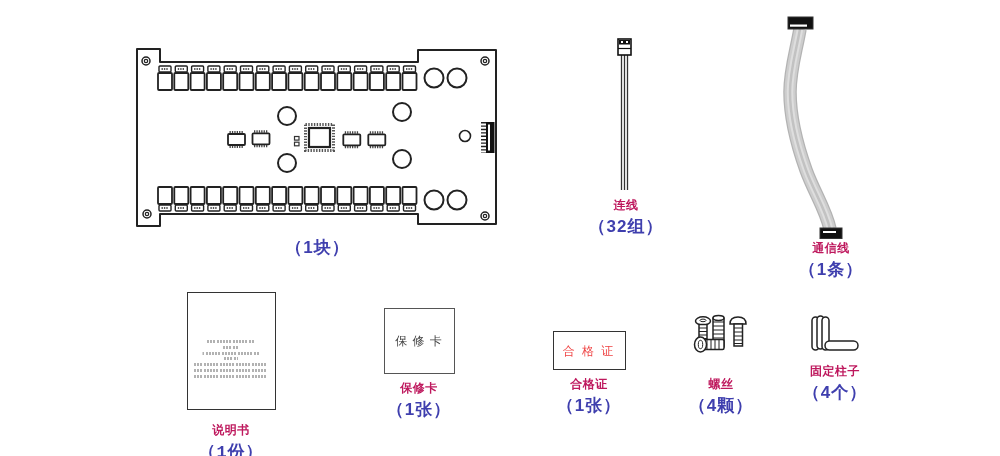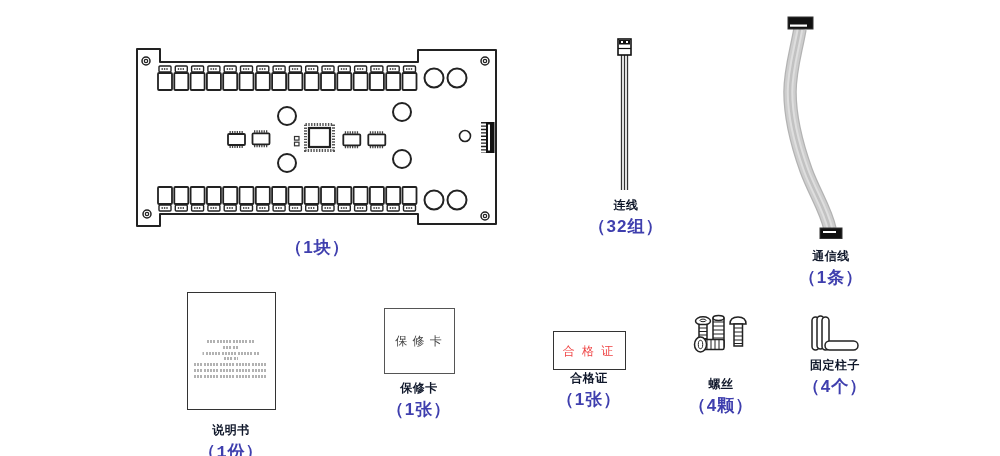--- a/index.html
+++ b/index.html
@@ -1,21 +1,21 @@
 <!DOCTYPE html>
 <html><head>
 <meta charset="utf-8">
 <style>
   html,body{margin:0;padding:0;background:#fff;}
   #stage{
     position:relative;width:1000px;height:456px;background:#ffffff;
     font-family:"Liberation Sans","DejaVu Sans",sans-serif;overflow:hidden;
   }
   .item{position:absolute;display:flex;flex-direction:column;align-items:center;}
-  .label{font-size:12px;font-weight:bold;color:#0f172a;letter-spacing:.5px;white-space:nowrap;}
+  .label{font-size:12px;font-weight:bold;color:#be185d;letter-spacing:.5px;white-space:nowrap;}
   .qty{font-size:17px;font-weight:bold;letter-spacing:1px;white-space:nowrap;text-align:left;margin-top:1px;}
   svg{display:block;}
   .ln{stroke:#222;fill:#fff;}
   
   .card{background:#fff;border:1px solid #444;box-sizing:border-box;position:relative;}
   .card-text{position:absolute;left:0;right:0;top:50%;transform:translateY(-50%);
     text-align:center;color:#333;}
   .tline{position:absolute;left:50%;transform:translateX(-50%);height:3px;
     background:repeating-linear-gradient(90deg,#b2b2b2 0 2px,#ffffff 2px 3.2px);}
 </style>
@@ -157,21 +157,21 @@
       <path d="M25,19 C21,42 15,60 15,82 C15,108 21,132 31,160 C39,182 51,200 55,219" fill="none" stroke="#c2c2c2" stroke-width="2.5"></path>
       <g>
         <rect x="13" y="7" width="25" height="12" fill="#111" stroke="#333"></rect>
         <rect x="15" y="14.5" width="17" height="2.2" fill="#fff"></rect>
       </g>
       <g>
         <rect x="45" y="218" width="22" height="10.5" fill="#111" stroke="#333"></rect>
         <rect x="48" y="221" width="13" height="2" fill="#fff"></rect>
       </g>
     </svg>
-    <div class="label" style="margin-top:8px">通信线</div>
+    <div class="label" style="margin-top:0">通信线</div>
     <div class="qty" style="color: rgb(63, 63, 174);">（1条）</div>
   </div>
 
   <div class="item" style="left:184px;top:292px;width:94px;">
     <div class="card" style="width:89px;height:118px;border-color:#333;">
       <div class="tline" style="top:47px;width:48px;"></div>
       <div class="tline" style="top:53px;width:16px;"></div>
       <div class="tline" style="top:59px;width:57px;"></div>
       <div class="tline" style="top:64px;width:14px;"></div>
       <div class="tline" style="top:70px;width:74px;"></div>
@@ -187,21 +187,21 @@
       <div class="card-text" style="font-size:12px;letter-spacing:1px;color:#444;">保 修 卡</div>
     </div>
     <div class="label" style="margin-top:6px">保修卡</div>
     <div class="qty" style="color: rgb(63, 63, 174);">（1张）</div>
   </div>
 
   <div class="item" style="left:549px;top:331px;width:80px;">
     <div class="card" style="width:73px;height:39px;border:1.5px solid #333;">
       <div class="card-text" style="font-size:12px;letter-spacing:2px;color:#ef4444;">合 格 证</div>
     </div>
-    <div class="label" style="">合格证</div>
+    <div class="label" style="margin-top:6px">合格证</div>
     <div class="qty" style="color: rgb(63, 63, 174);">（1张）</div>
   </div>
 
   <div class="item" style="left:690px;top:312px;width:62px;">
     <svg width="62" height="46" viewBox="0 0 62 46">
       <g stroke="#222" stroke-width="1.5" fill="#fff">
 
         <rect x="23" y="5" width="11" height="31" rx="2"></rect>
         <ellipse cx="28.5" cy="6" rx="5.5" ry="2.4"></ellipse>
         <path d="M23,10 h11 M23,14 h11 M23,18 h11 M23,22 h11 M23,26 h11 M23,30 h11" stroke-width="1"></path>
@@ -227,17 +227,17 @@
 
   <div class="item" style="left:804px;top:312px;width:62px;">
     <svg width="62" height="42" viewBox="0 0 62 42">
       <g stroke="#222" stroke-width="1.5" fill="#fff">
         <rect x="8" y="5" width="7" height="33" rx="3.5"></rect>
         <rect x="13" y="4" width="7" height="33" rx="3.5"></rect>
         <rect x="18" y="5" width="7" height="33" rx="3.5"></rect>
         <rect x="21" y="29" width="33" height="9" rx="4.5"></rect>
       </g>
     </svg>
-    <div class="label" style="margin-top:3px">固定柱子</div>
+    <div class="label" style="margin-top:9px">固定柱子</div>
     <div class="qty" style="color: rgb(63, 63, 174);">（4个）</div>
   </div>
 
 </div>
 
 </body></html>

